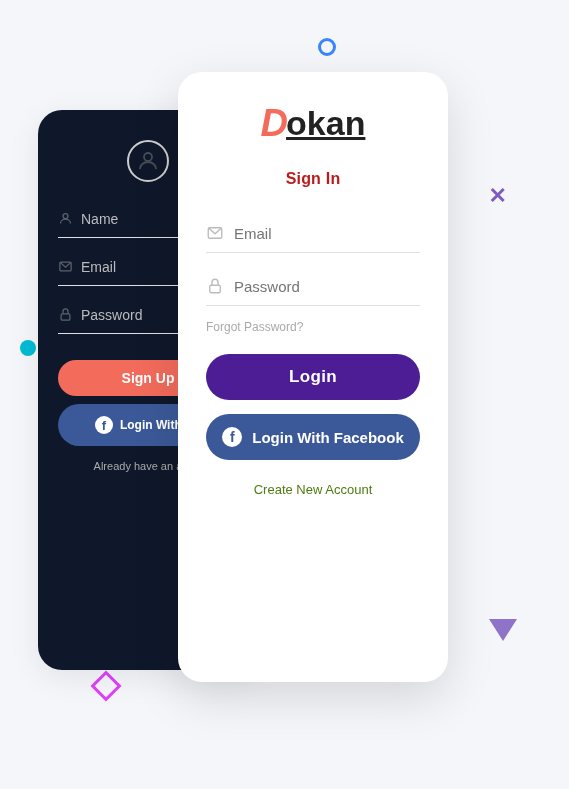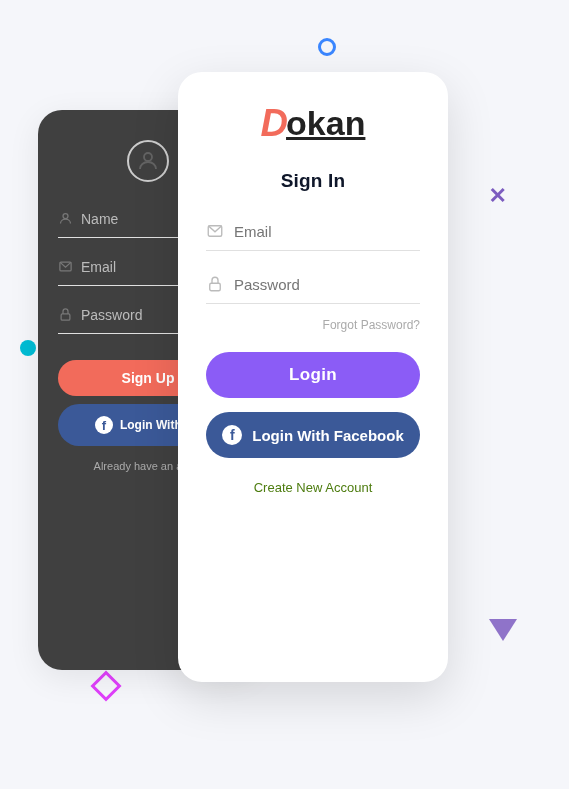--- a/index.html
+++ b/index.html
@@ -53,21 +53,21 @@
       background: #00bcd4;
     }
 
     
     .bg-card {
       position: absolute;
       left: 38px;
       top: 110px;
       width: 220px;
       height: 560px;
-      background: #404040;
+      background: #0f172a;
       border-radius: 24px;
       box-shadow: 0 8px 32px rgba(0,0,0,0.08);
       padding: 30px 20px 20px 20px;
       display: flex;
       flex-direction: column;
       align-items: center;
       gap: 0;
     }
     .bg-card-avatar {
       width: 42px; height: 42px;
@@ -153,24 +153,24 @@
     .logo-okan {
       font-size: 34px;
       font-weight: 700;
       color: #222;
       line-height: 1;
       text-decoration: underline;
     }
 
     
     .signin-title {
-      font-size: 19px;
+      font-size: 16px;
       font-weight: 700;
-      color: #0f172a;
-      margin-bottom: 20px;
+      color: #b91c1c;
+      margin-bottom: 26px;
       letter-spacing: 0.2px;
     }
 
     
     .input-group {
       width: 100%;
       border-bottom: 1.5px solid #e0e0e0;
       display: flex;
       align-items: center;
       gap: 10px;
@@ -183,32 +183,31 @@
       outline: none;
       font-size: 15px;
       color: #888;
       background: transparent;
       width: 100%;
     }
 
     
     .forgot-pw {
       width: 100%;
-      text-align: right;
       font-size: 12px;
       color: #aaa;
       margin-bottom: 20px;
       cursor: pointer;
     }
 
     
     .btn-login {
       width: 100%;
       height: 46px;
-      background: #8b5cf6;
+      background: #4c1d95;
       border: none;
       border-radius: 26px;
       color: #fff;
       font-size: 17px;
       font-weight: 700;
       cursor: pointer;
       margin-bottom: 14px;
       letter-spacing: 0.3px;
     }
 

